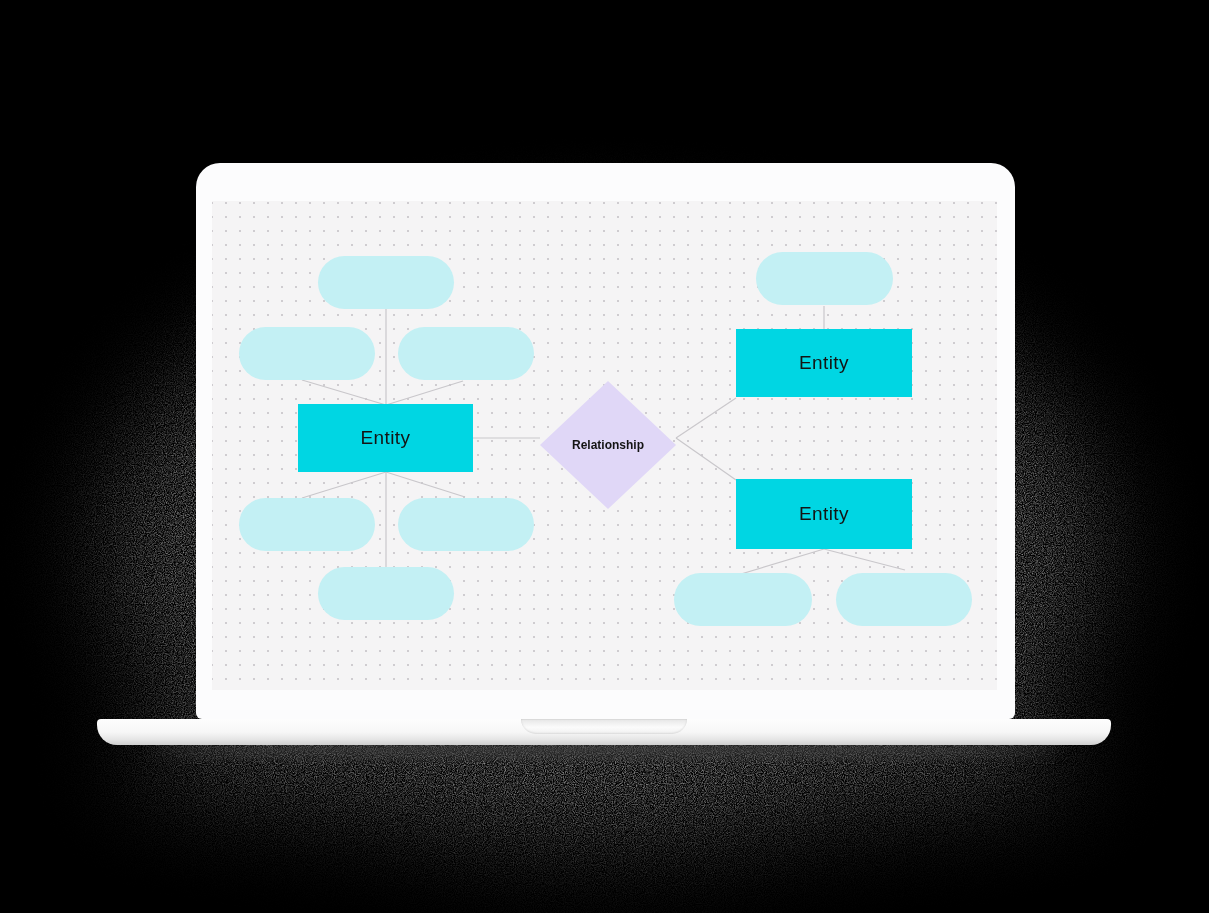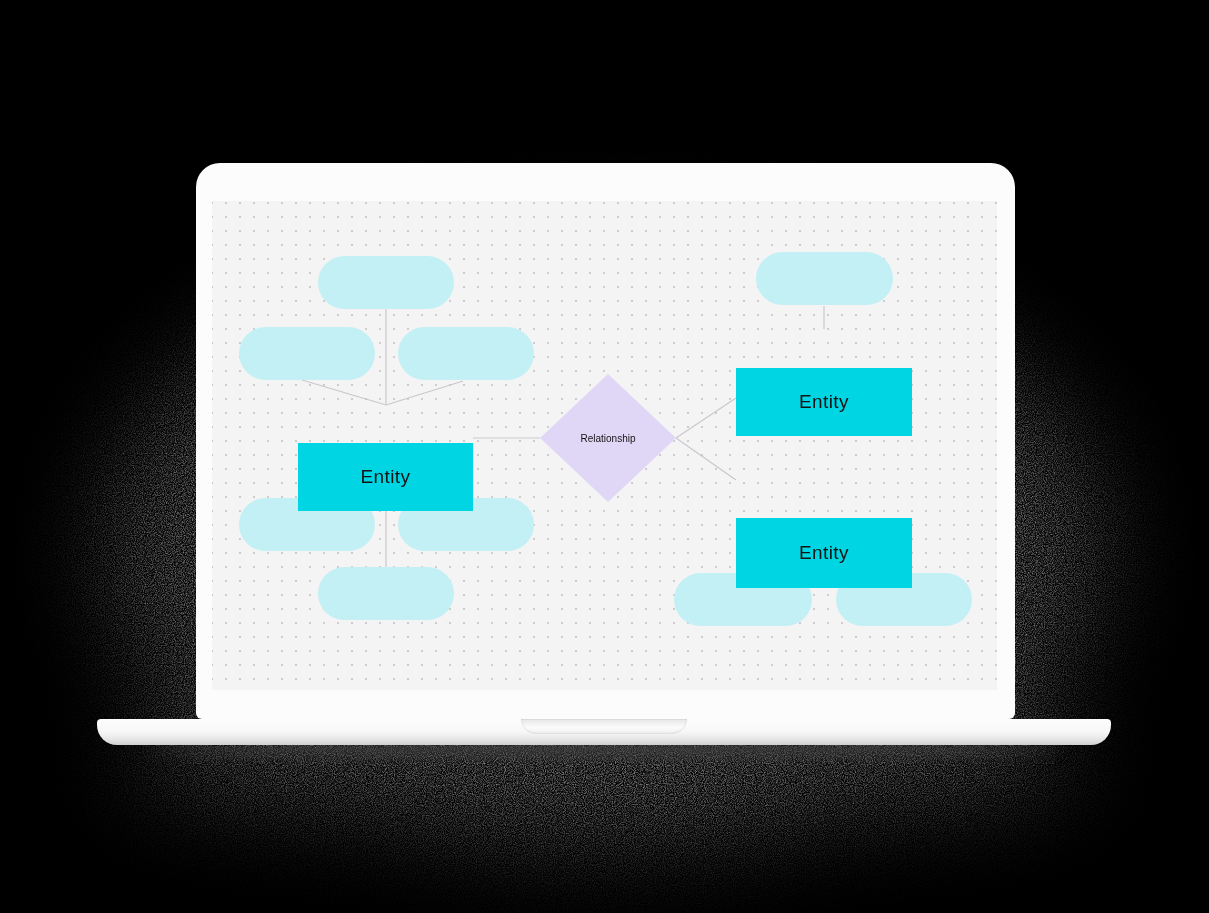--- a/index.html
+++ b/index.html
@@ -53,31 +53,31 @@
   .p4{left:27px;top:297px;}
   .p5{left:186px;top:297px;}
   .p6{left:106px;top:366px;}
   .p7{left:544px;top:51px;width:137px;}
   .p8{left:462px;top:372px;width:138px;}
   .p9{left:624px;top:372px;}
   .entity{
     position:absolute;display:flex;align-items:center;justify-content:center;
     background:var(--entity-fill,#00d6e3);
     color:var(--label-color,#141414);
-    font-size:19px;letter-spacing:.4px;margin-top:39px;
+    font-size:19px;letter-spacing:.4px;
   }
   .e1{left:86px;top:203px;width:175px;height:68px;}
   .e2{left:524px;top:128px;width:176px;height:68px;}
   .e3{left:524px;top:278px;width:176px;height:70px;}
   .diamond{
-    position:absolute;left:328px;top:173px;width:136px;height:128px;
+    position:absolute;left:328px;top:180px;width:136px;height:128px;
     background:var(--relationship-fill,#e0d7f7);
     clip-path:polygon(50% 0,100% 50%,50% 100%,0 50%);
     display:flex;align-items:center;justify-content:center;
-    color:var(--label-color,#141414);font-size:10px;
+    color:var(--label-color,#141414);font-size:12px;font-weight:bold;
   }
 </style>
 </head>
 <body>
 
 <div class="stage">
 
   <svg class="halo" width="1209" height="913" aria-hidden="true">
     <defs>
       <filter id="speckle" x="-20%" y="-20%" width="140%" height="140%">

